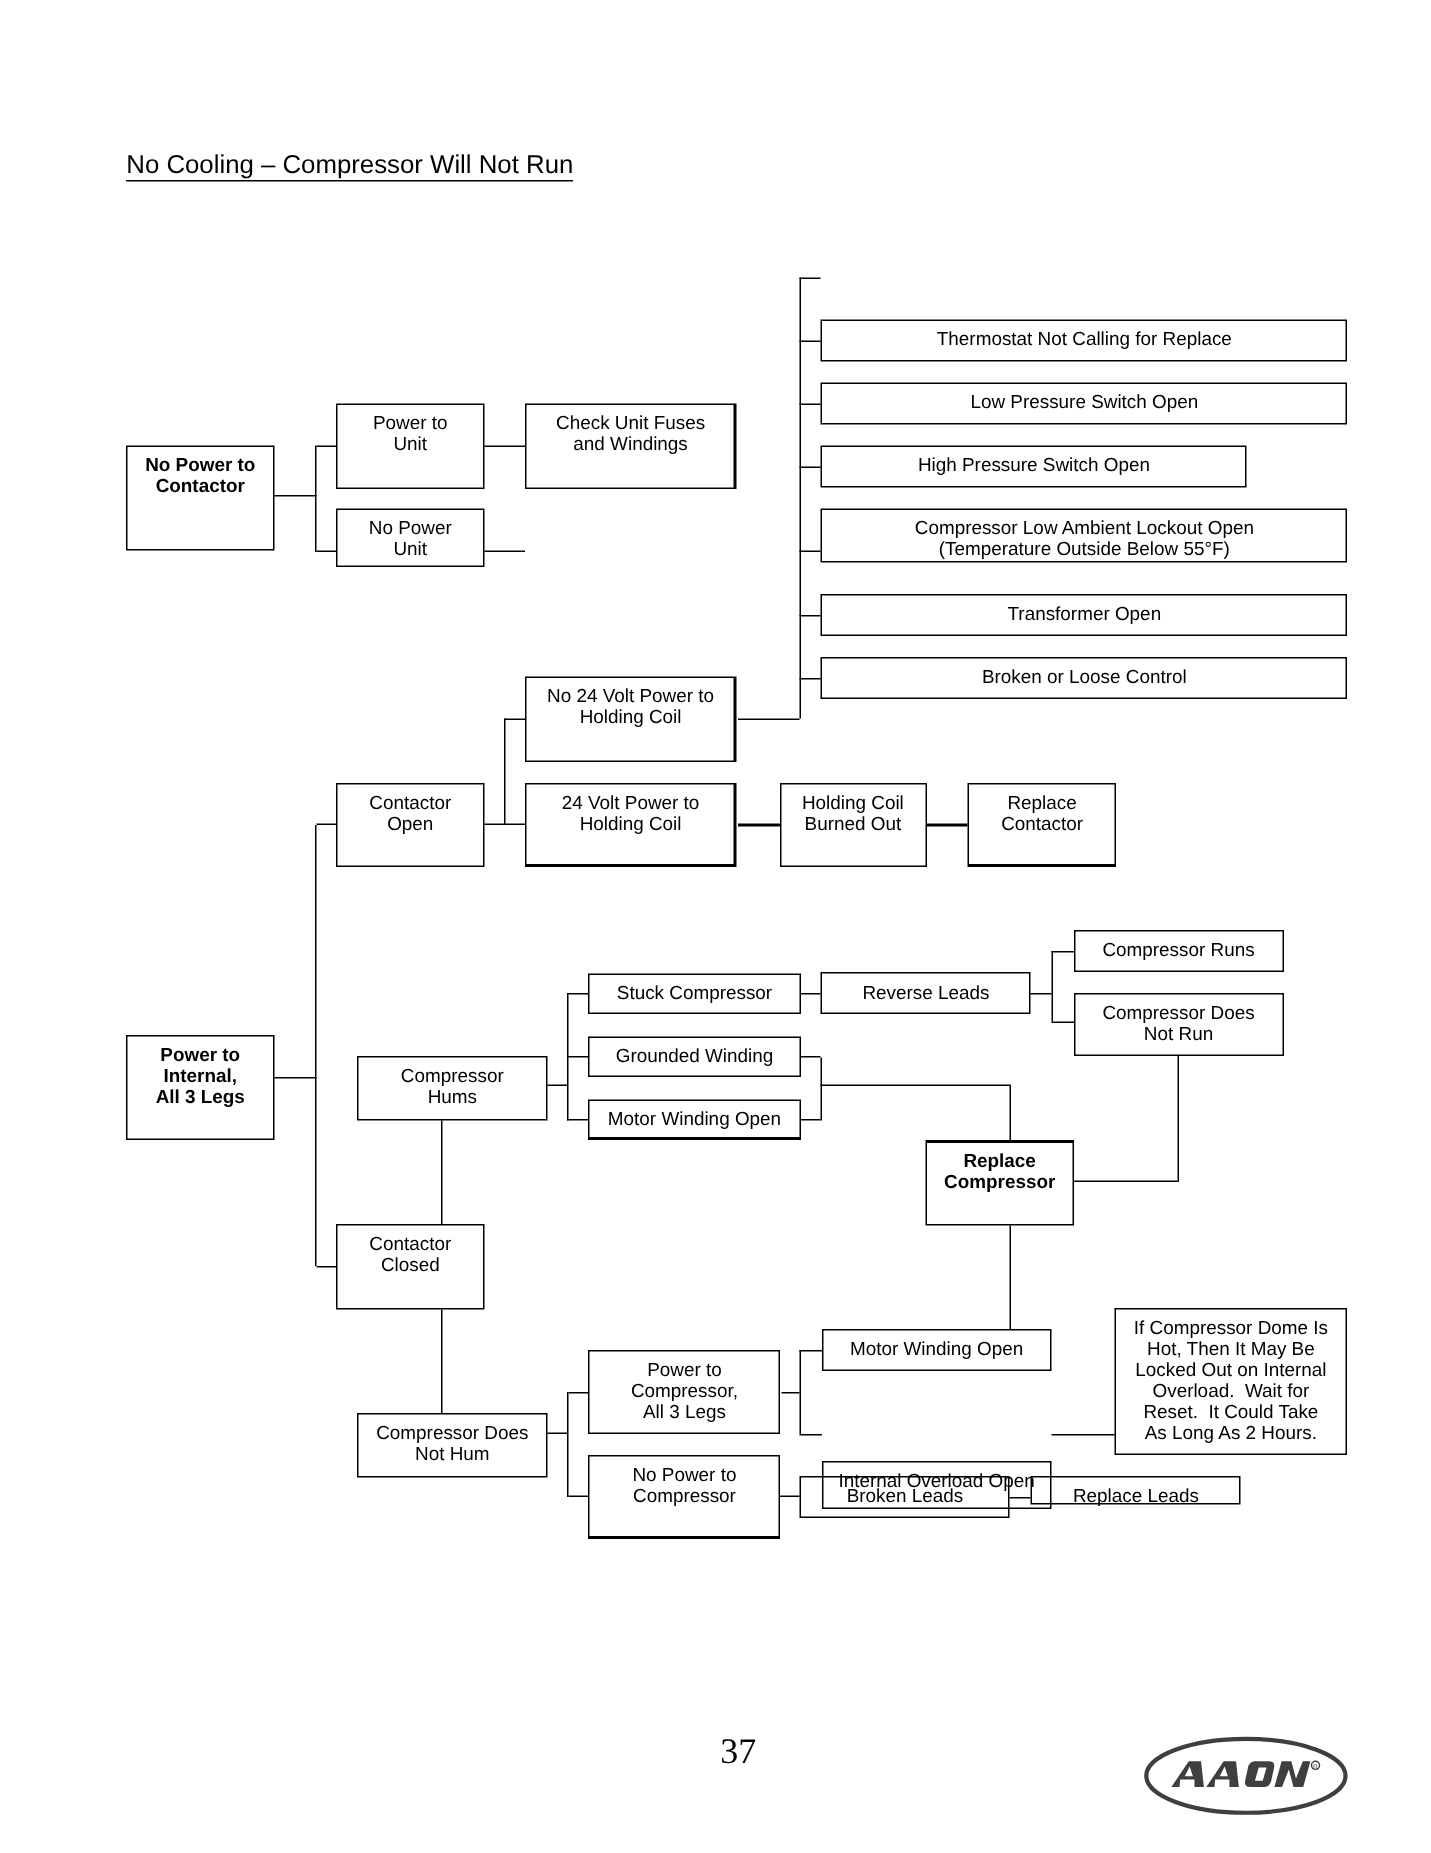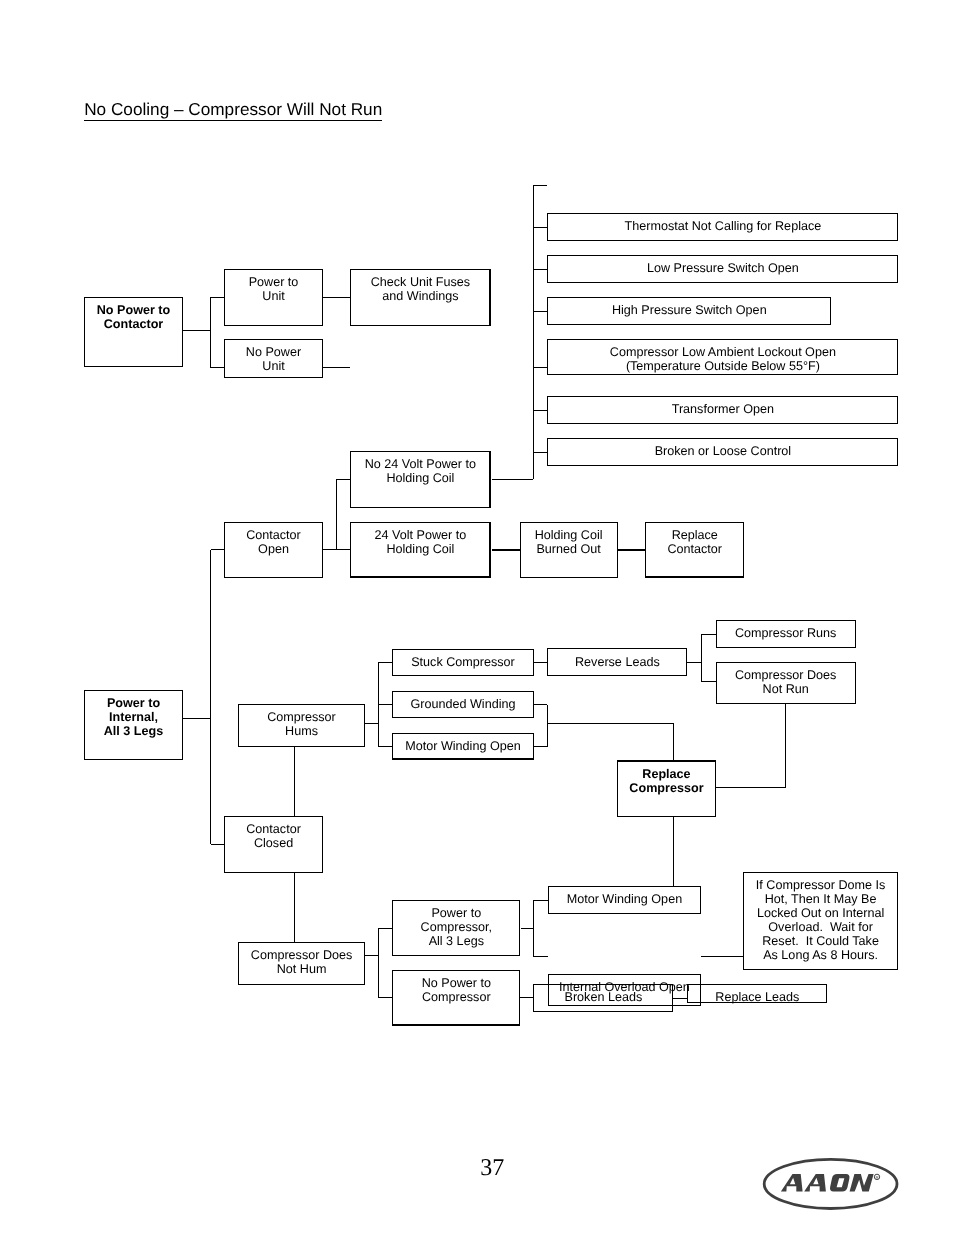--- a/index.html
+++ b/index.html
@@ -259,21 +259,21 @@
           <span class="ln">Internal Overload Open</span>
         </div>
       </div>
     <div class="bx" style="left:743.2px;top:872.3px;width:154.8px;height:97.8px">
         <div class="t">
           <span class="ln">If Compressor Dome Is</span>
           <span class="ln">Hot, Then It May Be</span>
           <span class="ln">Locked Out on Internal</span>
           <span class="ln">Overload.  Wait for</span>
           <span class="ln">Reset.  It Could Take</span>
-          <span class="ln">As Long As 8 Hours.</span>
+          <span class="ln">As Long As 2 Hours.</span>
         </div>
       </div>
     <div class="bx" style="left:533.3px;top:984.2px;width:140.1px;height:28.1px">
         <div class="t">
           <span class="ln">Broken Leads</span>
         </div>
       </div>
     <div class="bx" style="left:687.3px;top:984.2px;width:140px;height:19px">
         <div class="t">
           <span class="ln">Replace Leads</span>

